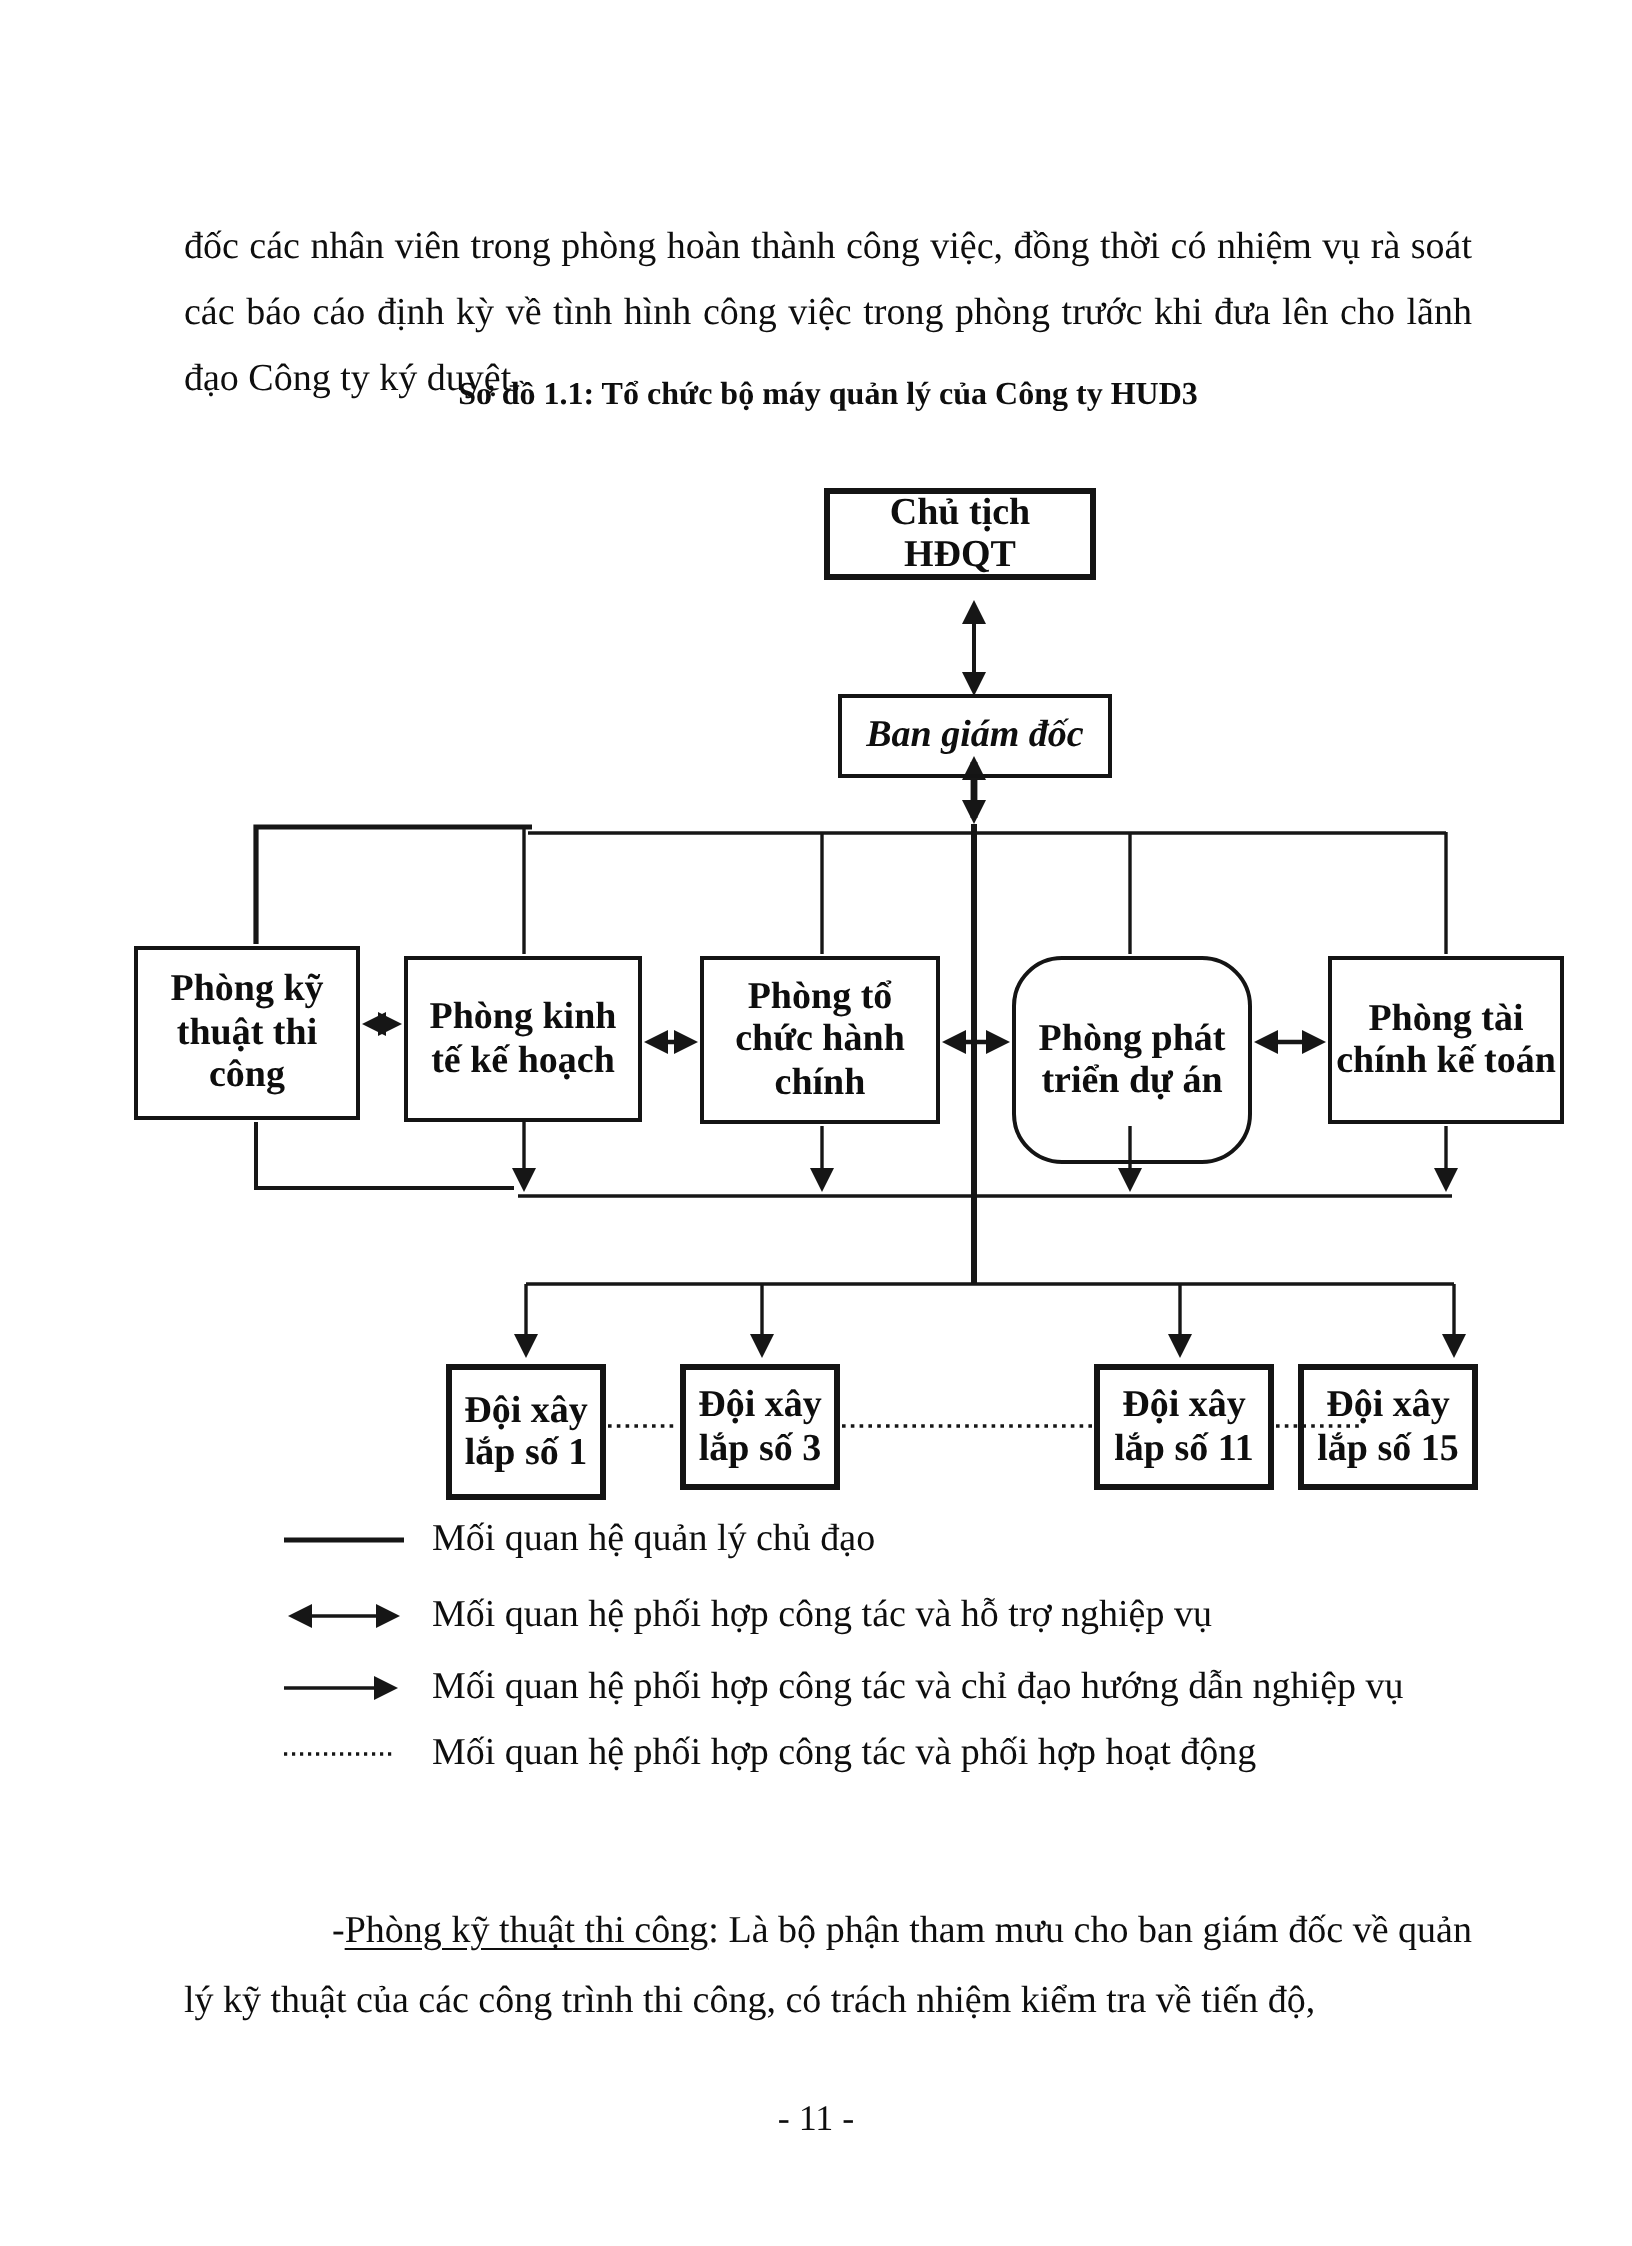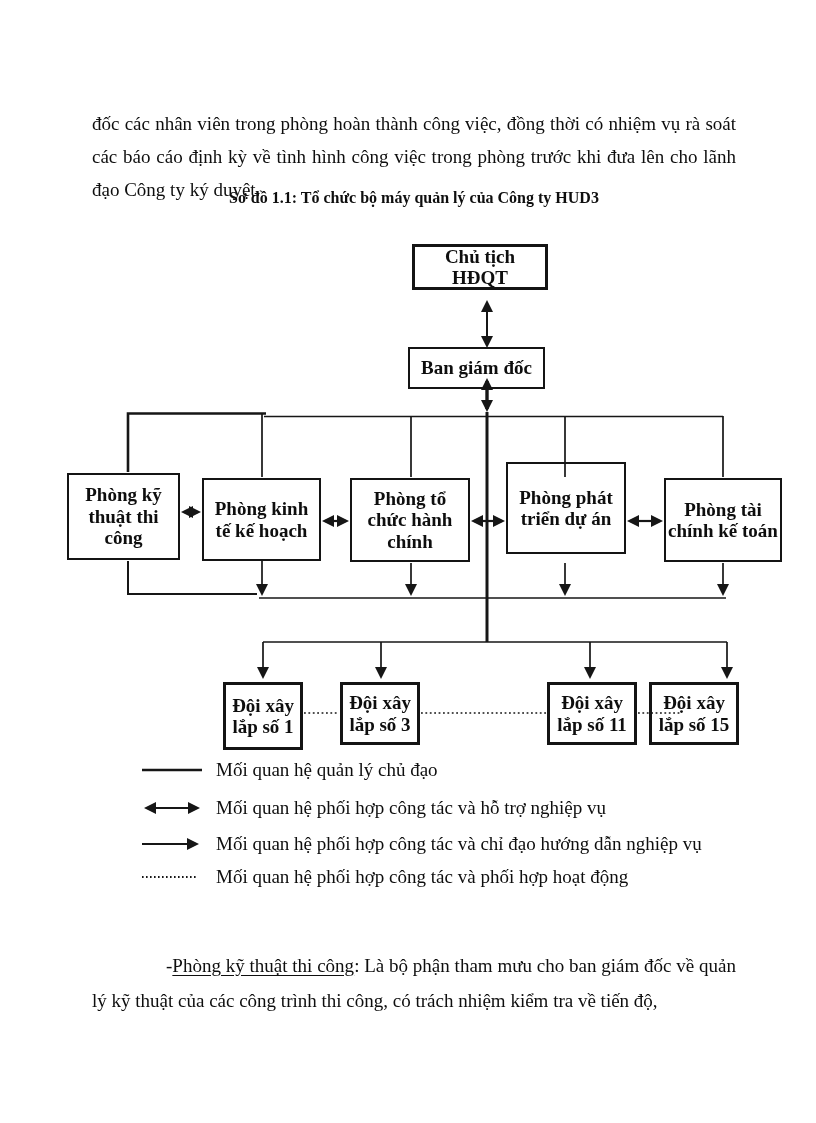--- a/index.html
+++ b/index.html
@@ -26,25 +26,25 @@
   .connectors{position:absolute;left:0;top:0;pointer-events:none;}
   .connectors line,.connectors polyline{stroke:#161616;}
   .node{
     position:absolute;box-sizing:border-box;
     border:2.5px solid #141414;background:transparent;
     display:flex;align-items:center;justify-content:center;
     text-align:center;font-weight:700;font-size:19px;line-height:21.5px;
     padding:2px;
   }
   #n-chairman{left:412px;top:244px;width:136px;height:46px;border-width:3px;}
-  #n-board{left:408px;top:347px;width:137px;height:42px;}
+  #n-board{left:419px;top:347px;width:137px;height:42px;font-style:italic;}
   #n-d1{left:67px; top:473px;width:113px;height:87px;}
   #n-d2{left:202px;top:478px;width:119px;height:83px;}
   #n-d3{left:350px;top:478px;width:120px;height:84px;}
-  #n-d4{left:506px;top:462px;width:120px;height:92px;}
+  #n-d4{left:506px;top:478px;width:120px;height:104px;border-radius:25px;}
   #n-d5{left:664px;top:478px;width:118px;height:84px;}
   #n-t1{left:223px;top:682px;width:80px;height:68px;border-width:3px;}
   #n-t2{left:340px;top:682px;width:80px;height:63px;border-width:3px;}
   #n-t3{left:547px;top:682px;width:90px;height:63px;border-width:3px;}
   #n-t4{left:649px;top:682px;width:90px;height:63px;border-width:3px;}
 
   
   .legend-row{
     position:absolute;left:140px;height:26px;
     display:flex;align-items:center;gap:4px;font-size:19px;
@@ -152,14 +152,15 @@
   </div>
   <div class="legend-row" id="lg-3">
     <svg class="legend-marker" width="72" height="16" viewBox="0 0 72 16">
       <line x1="2" y1="8" x2="58" y2="8" stroke-width="1.8" stroke-dasharray="1.6,2.4"></line>
     </svg>
     <span>Mối quan hệ phối hợp công tác và phối hợp hoạt động</span>
   </div>
 
   <p class="para para-bottom"><span>-</span><span class="ul">Phòng kỹ thuật thi công</span><span>: Là bộ phận tham mưu cho ban giám đốc về quản lý kỹ thuật của các công trình thi công, có trách nhiệm kiểm tra về tiến độ,</span></p>
 
+  <div class="page-number">- 11 -</div>
 
 </div>
 
 </body></html>

